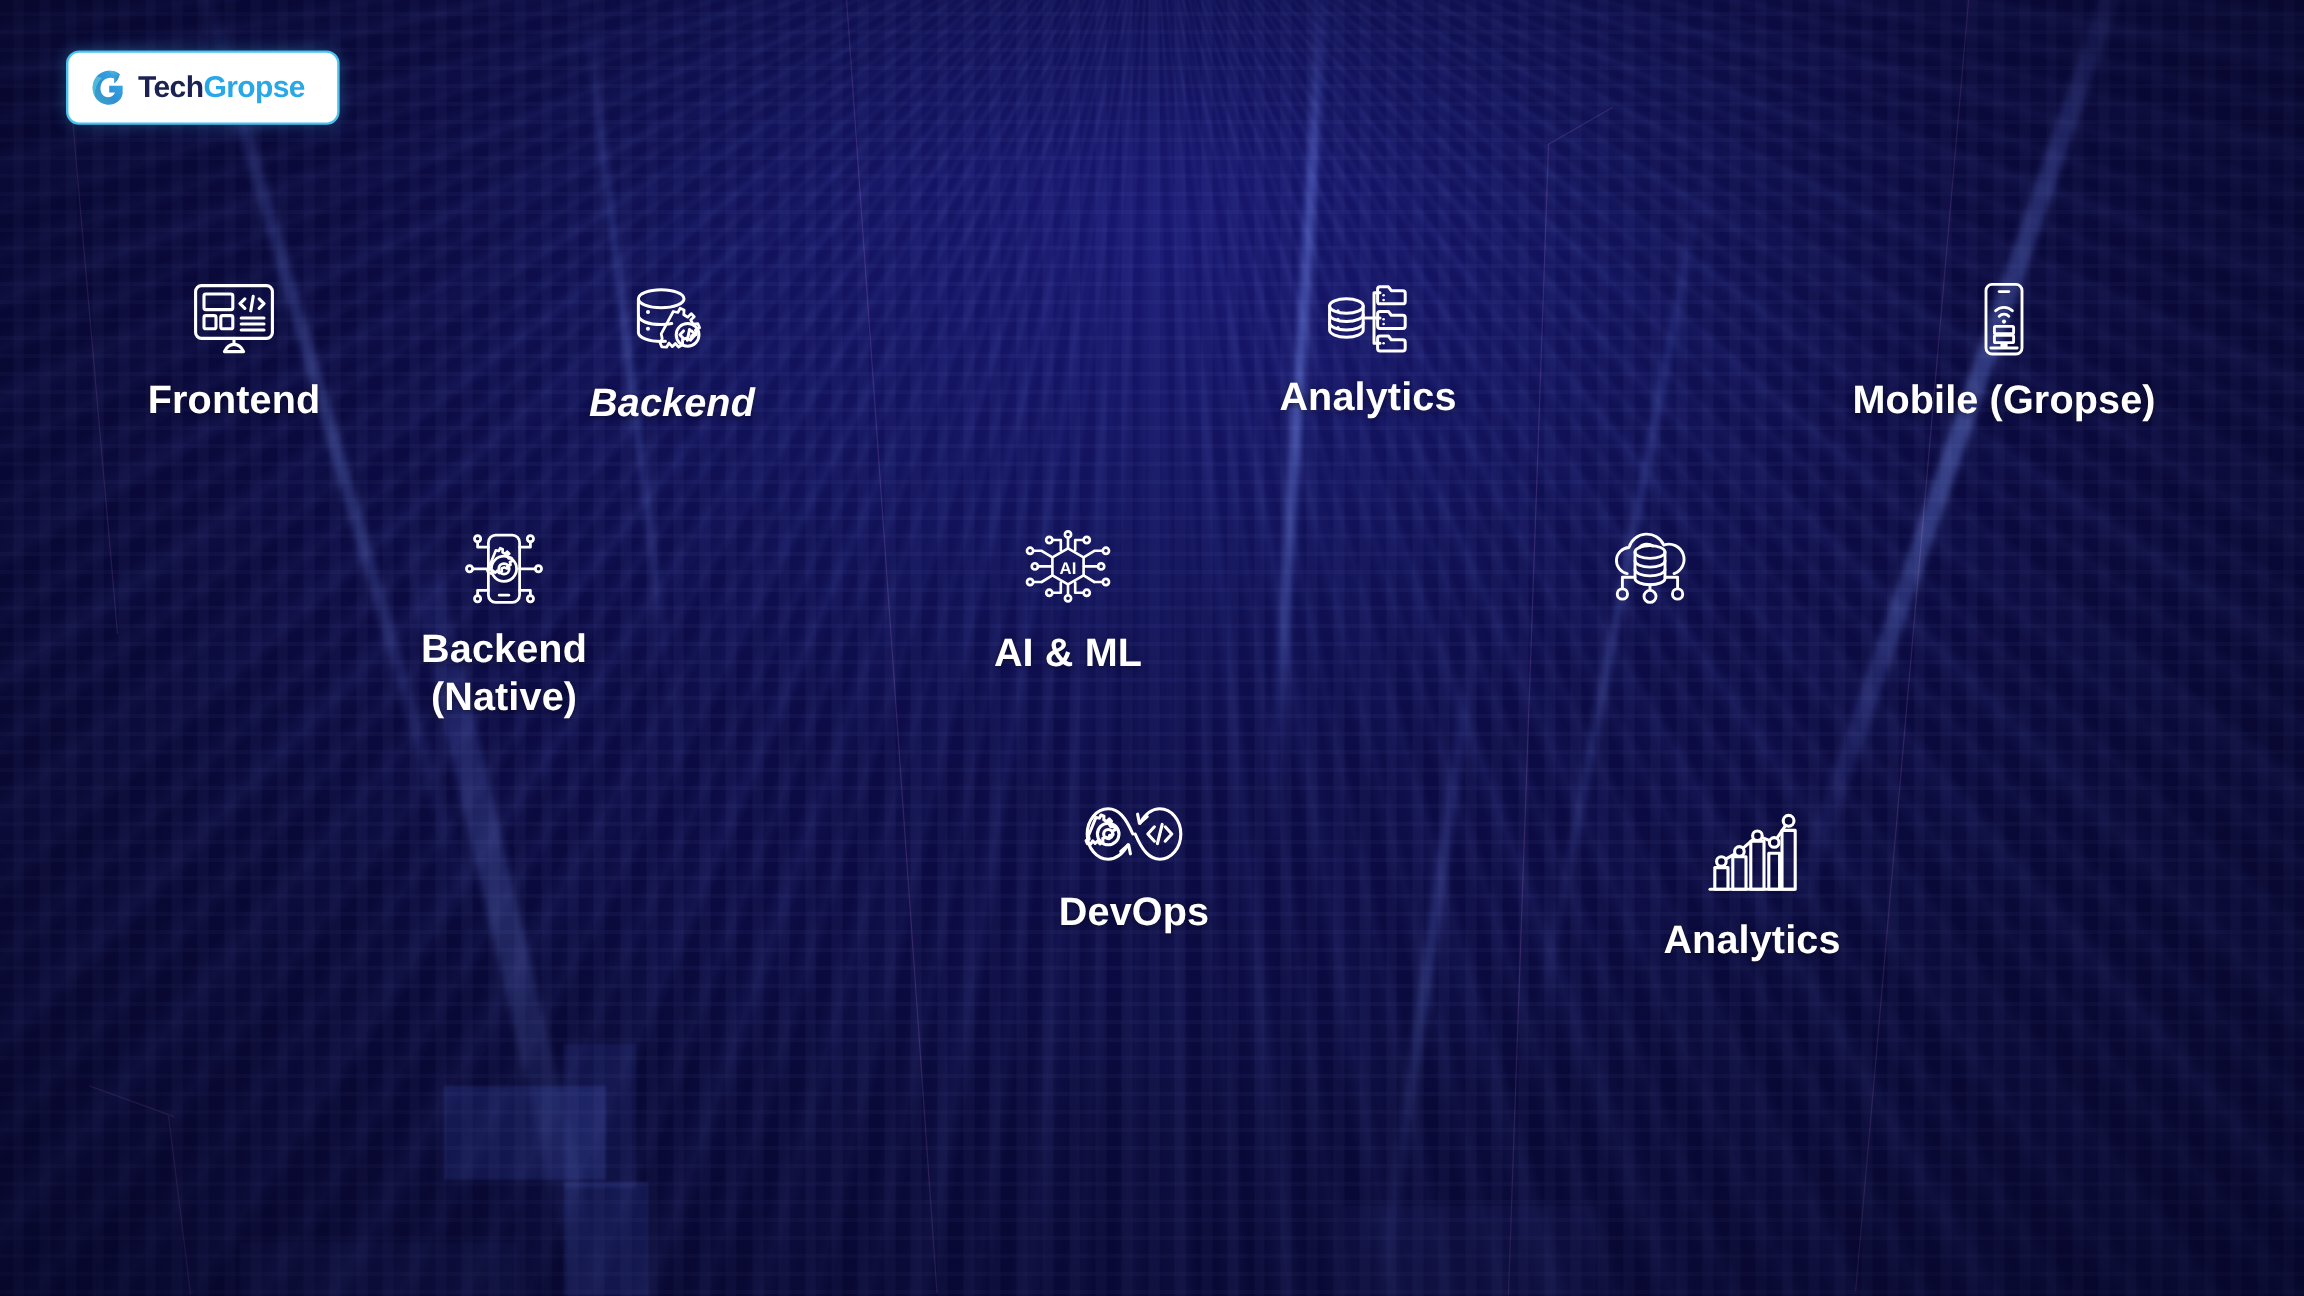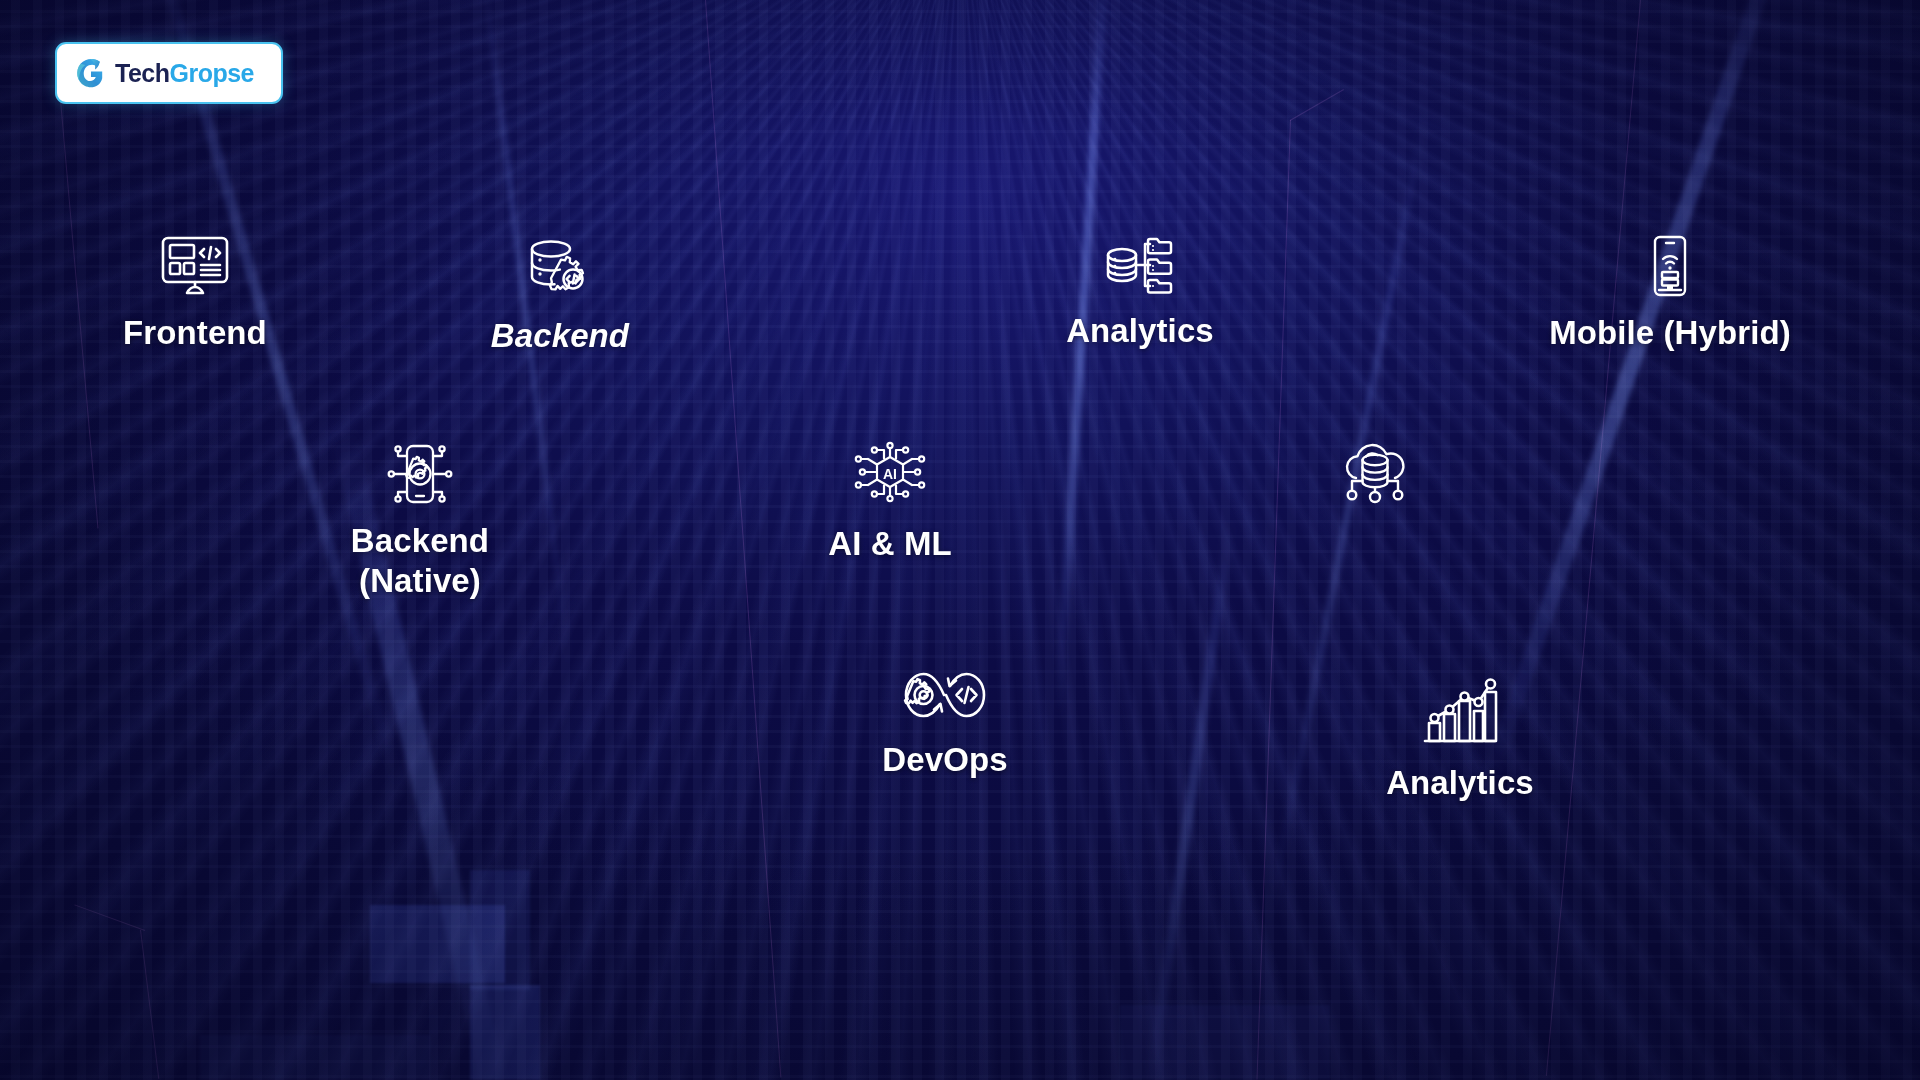--- a/index.html
+++ b/index.html
@@ -293,21 +293,21 @@
         <rect x="9" y="2" width="30" height="58" rx="5"></rect>
         <path d="M20 8 h8"></path>
         <path d="M17 24 a10 10 0 0 1 14 0"></path>
         <path d="M20 28.5 a5.6 5.6 0 0 1 8 0"></path>
         <circle cx="24" cy="33" r="1.7" fill="#fff" stroke="none"></circle>
         <rect x="16" y="37" width="16" height="6" rx="1"></rect>
         <rect x="16" y="44.5" width="16" height="6" rx="1"></rect>
         <path d="M13 55 h22"></path>
         <rect x="21" y="51" width="6" height="4" fill="#fff" stroke="none"></rect>
       </svg>
-      <div class="lbl">Mobile (Hybrid)</div>
+      <div class="lbl">Mobile (Gropse)</div>
     </div>
 
     <div class="item p-native">
       <svg class="ico" width="70" height="62" viewBox="0 0 70 62" fill="none" stroke="#fff" stroke-width="2.3" stroke-linecap="round" stroke-linejoin="round">
         <rect x="22" y="3" width="26" height="56" rx="6"></rect>
         <path d="M31 53 h8"></path>
         <path d="M35 19.5 l2.6 .6 1.1 -2.4 2.3 1 -.2 2.6 2.3 1.4 1.8 -2 1.8 1.8 -2 1.8 1.4 2.3 2.6 -.2 1 2.3 -2.4 1.1 .6 2.6 -2.6 .6 -.6 2.6 -2.4 -1.1 -2.3 1 .2 2.6 -2.3 1.4 -1.8 -2 -1.8 1.8 -1.8 -1.8 -1.4 2.3 -2.6 -.2 -1 -2.3 2.4 -1.1 -.6 -2.6 z" transform="translate(-5,-3) scale(0.95)"></path>
         <circle cx="35" cy="31" r="10.5"></circle>
         <circle cx="35" cy="31" r="4.4"></circle>
         <path d="M22 13 H13 M13 13 V8.5"></path>

